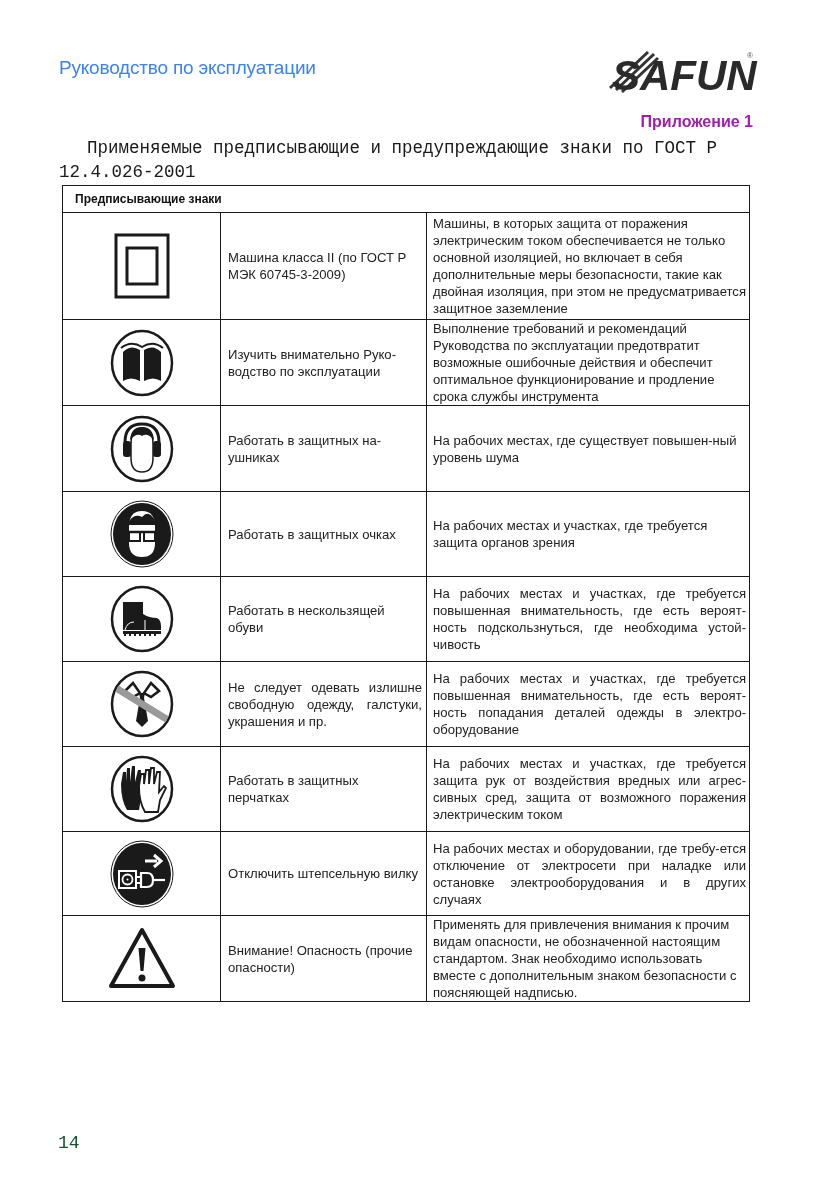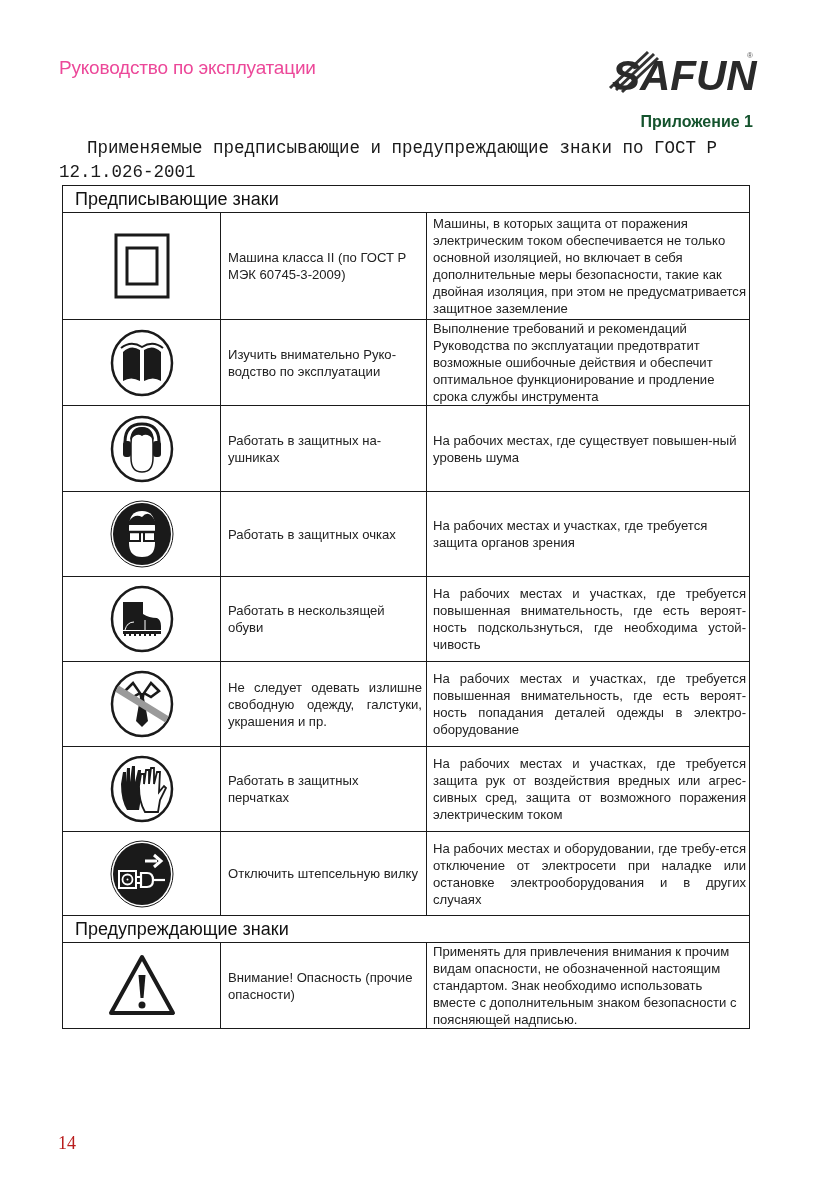--- a/index.html
+++ b/index.html
@@ -1,31 +1,31 @@
 <!DOCTYPE html>
 <html><head>
 <meta charset="utf-8">
 <style>
   html, body { margin: 0; padding: 0; background: #ffffff; }
   body { width: 839px; height: 1191px; position: relative; overflow: hidden;
          font-family: "Liberation Sans", sans-serif; color: #1a1a1a; }
-  .header-title { position: absolute; left: 59px; top: 57px; font-size: 19px; color: #ec4899; letter-spacing: -0.2px; }
+  .header-title { position: absolute; left: 59px; top: 57px; font-size: 19px; color: #3b82f6; letter-spacing: -0.2px; }
   .logo { position: absolute; left: 608px; top: 46px; width: 150px; height: 50px; }
-  .appendix { position: absolute; right: 86px; top: 113px; font-size: 16px; font-weight: bold; color: #14532d; }
+  .appendix { position: absolute; right: 86px; top: 113px; font-size: 16px; font-weight: bold; color: #a21caf; }
   .intro { position: absolute; left: 59px; top: 136px; width: 700px; font-size: 17.5px; line-height: 24px; color: #1a1a1a; font-family: Liberation Mono, monospace; }
   .intro .indent { display: inline-block; width: 28px; }
   table.signs { position: absolute; left: 62px; top: 185px; width: 687px; border-collapse: collapse; table-layout: fixed; }
   table.signs td { border: 1.3px solid #1a1a1a; vertical-align: middle; font-size: 13.1px; line-height: 17px; color: #222; padding: 0 4px 0 7px; }
-  table.signs td.section { font-weight: normal; font-size: 18px; height: 26px; padding-left: 12px; color: #111; }
+  table.signs td.section { font-weight: bold; font-size: 12px; height: 26px; padding-left: 12px; color: #111; }
   td.icon-cell { text-align: center; padding: 0 !important; }
   td.icon-cell svg { display: block; margin: 0 auto; }
   td.desc { padding: 0 3px 0 6px !important; border-radius: 17px; }
   .justify { text-align: justify; text-align-last: left; }
   .col1 { width: 158px; } .col2 { width: 206px; } .col3 { width: 323px; }
-  .page-num { position: absolute; left: 58px; top: 1133px; font-size: 18px; color: #b91c1c; font-family: Liberation Serif, serif; }
+  .page-num { position: absolute; left: 58px; top: 1133px; font-size: 18px; color: #14532d; font-family: Liberation Mono, monospace; }
 </style>
 </head>
 <body>
 
 <div class="header-title">Руководство по эксплуатации</div>
 
 <div class="logo">
   <svg width="150" height="50" viewBox="0 0 150 50">
     <g>
       <path d="M2 42 L40 6" stroke="#333" stroke-width="3"></path>
@@ -34,21 +34,21 @@
     </g>
     <text x="4" y="44" font-family="Liberation Sans, sans-serif" font-size="42" font-weight="bold" font-style="italic" fill="#2a2a2a">SAFUN</text>
     <text x="139" y="12" font-family="Liberation Sans, sans-serif" font-size="8" fill="#555">®</text>
   </svg>
 </div>
 
 <div class="appendix">Приложение 1</div>
 
 <div class="intro">
   <span class="indent"></span><span>Применяемые предписывающие и предупреждающие знаки по ГОСТ Р</span><br>
-  <span>12.1.026-2001</span>
+  <span>12.4.026-2001</span>
 </div>
 
 <table class="signs">
   <colgroup>
       <col class="col1">
       <col class="col2">
       <col class="col3">
     </colgroup>
   <tbody>
     <tr>
@@ -172,23 +172,20 @@
           <path d="M32 34 L32 48 L38 48 Q44 48 44 41 Q44 34 38 34 Z" fill="none" stroke="#fff" stroke-width="2.2"></path>
           <line x1="28" y1="38" x2="32" y2="38" stroke="#fff" stroke-width="2"></line>
           <line x1="28" y1="44" x2="32" y2="44" stroke="#fff" stroke-width="2"></line>
           <line x1="44" y1="41" x2="56" y2="41" stroke="#fff" stroke-width="2.2"></line>
         </svg>
       </td>
       <td class="justify" style="text-align-last:left">Отключить штепсельную вилку</td>
       <td class="desc justify">На рабочих местах и оборудовании, где требу-ется отключение от электросети при наладке или остановке электрооборудования и в других случаях</td>
     </tr>
 
-    <tr>
-      <td colspan="3" class="section">Предупреждающие знаки</td>
-    </tr>
 
     <tr style="height:84px">
       <td class="icon-cell">
         <svg width="70" height="66" viewBox="0 0 70 66">
           <path d="M35 4 L66 60 L4 60 Z" fill="#fff" stroke="#1a1a1a" stroke-width="4" stroke-linejoin="round"></path>
           <path d="M31.5 22 L38.5 22 L36.5 45 L33.5 45 Z" fill="#1a1a1a"></path>
           <circle cx="35" cy="52" r="3.5" fill="#1a1a1a"></circle>
         </svg>
       </td>
       <td style="">Внимание! Опасность (прочие опасности)</td>

